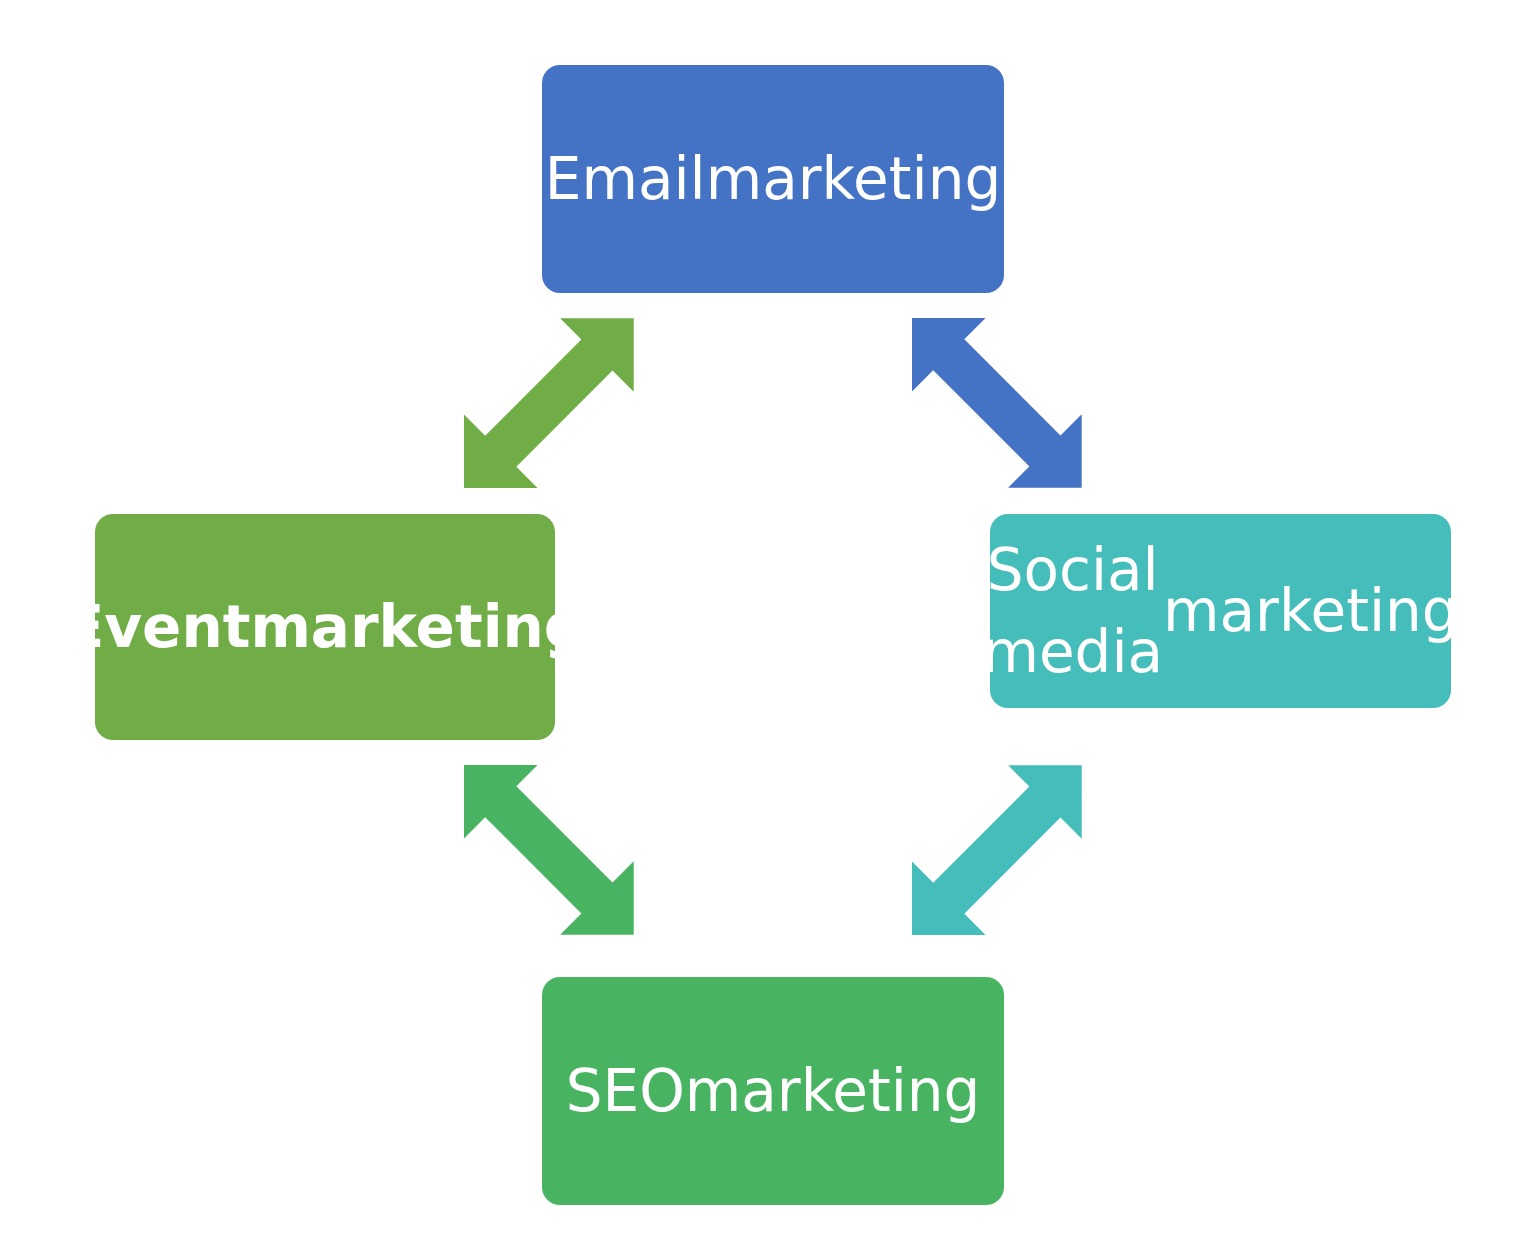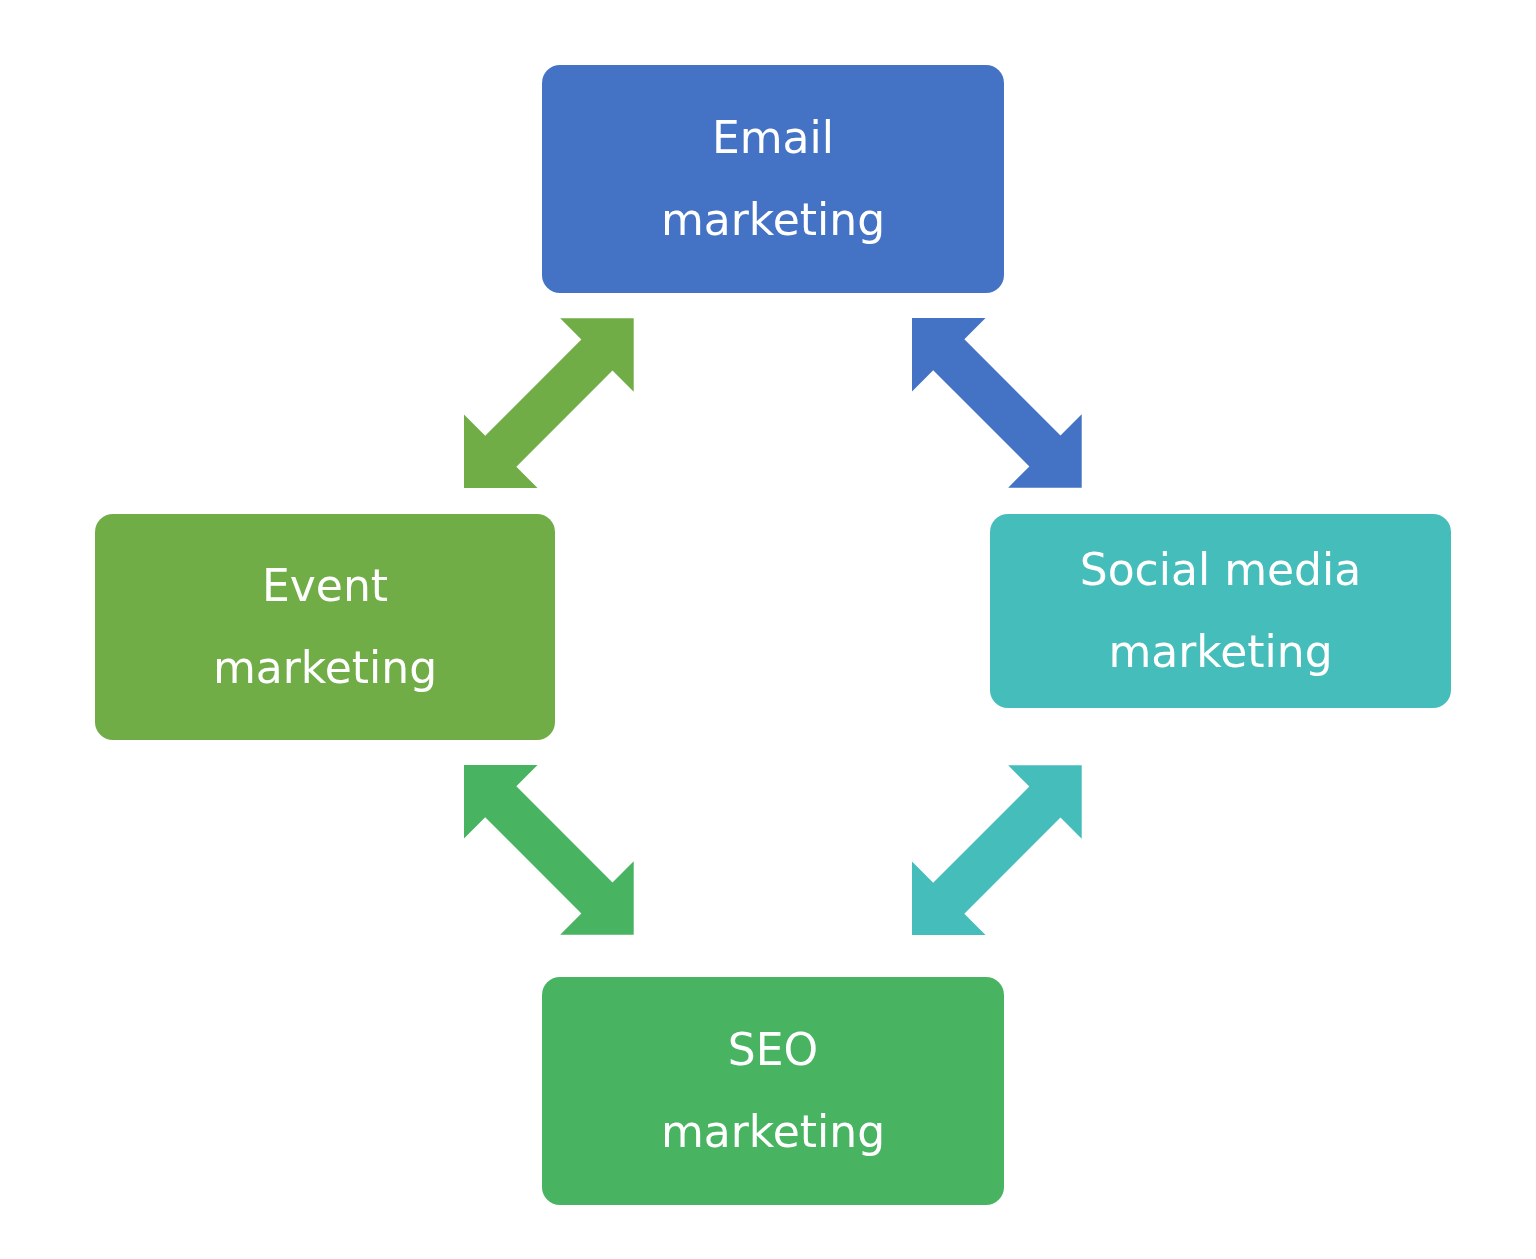--- a/index.html
+++ b/index.html
@@ -1,22 +1,22 @@
 <!DOCTYPE html>
 <html><head>
 <meta charset="utf-8">
 <style>
   html, body { margin:0; padding:0; background:#ffffff; }
   body { width:1536px; height:1259px; position:relative; overflow:hidden;
          font-family:"DejaVu Sans", "Liberation Sans", sans-serif; }
-  .node { position:absolute; border-radius:18px; display:flex; flex-direction:column;
+  .node { position:absolute; border-radius:18px; display:flex; flex-direction:row;
           align-items:center; justify-content:center; color:#ffffff; text-align:center;
-          font-size:44px; line-height:82px; }
+          font-size:58px; line-height:82px; }
   #n-email  { left:542px; top:65px;  width:462px; height:228px; background:#4472C4; }
-  #n-event  { left:95px;  top:514px; width:460px; height:226px; background:#70AD47; }
+  #n-event  { left:95px;  top:514px; width:460px; height:226px; background:#70AD47;font-weight:bold; }
   #n-social { left:990px; top:514px; width:461px; height:194px; background:#45BDBB; }
   #n-seo    { left:542px; top:961px; width:462px; height:228px; background:#48B462;margin-top:16px; }
   svg.arrows { position:absolute; left:0; top:0; }
 </style>
 </head>
 <body>
 
 <svg class="arrows" width="1536" height="1259">
   <defs>
 

